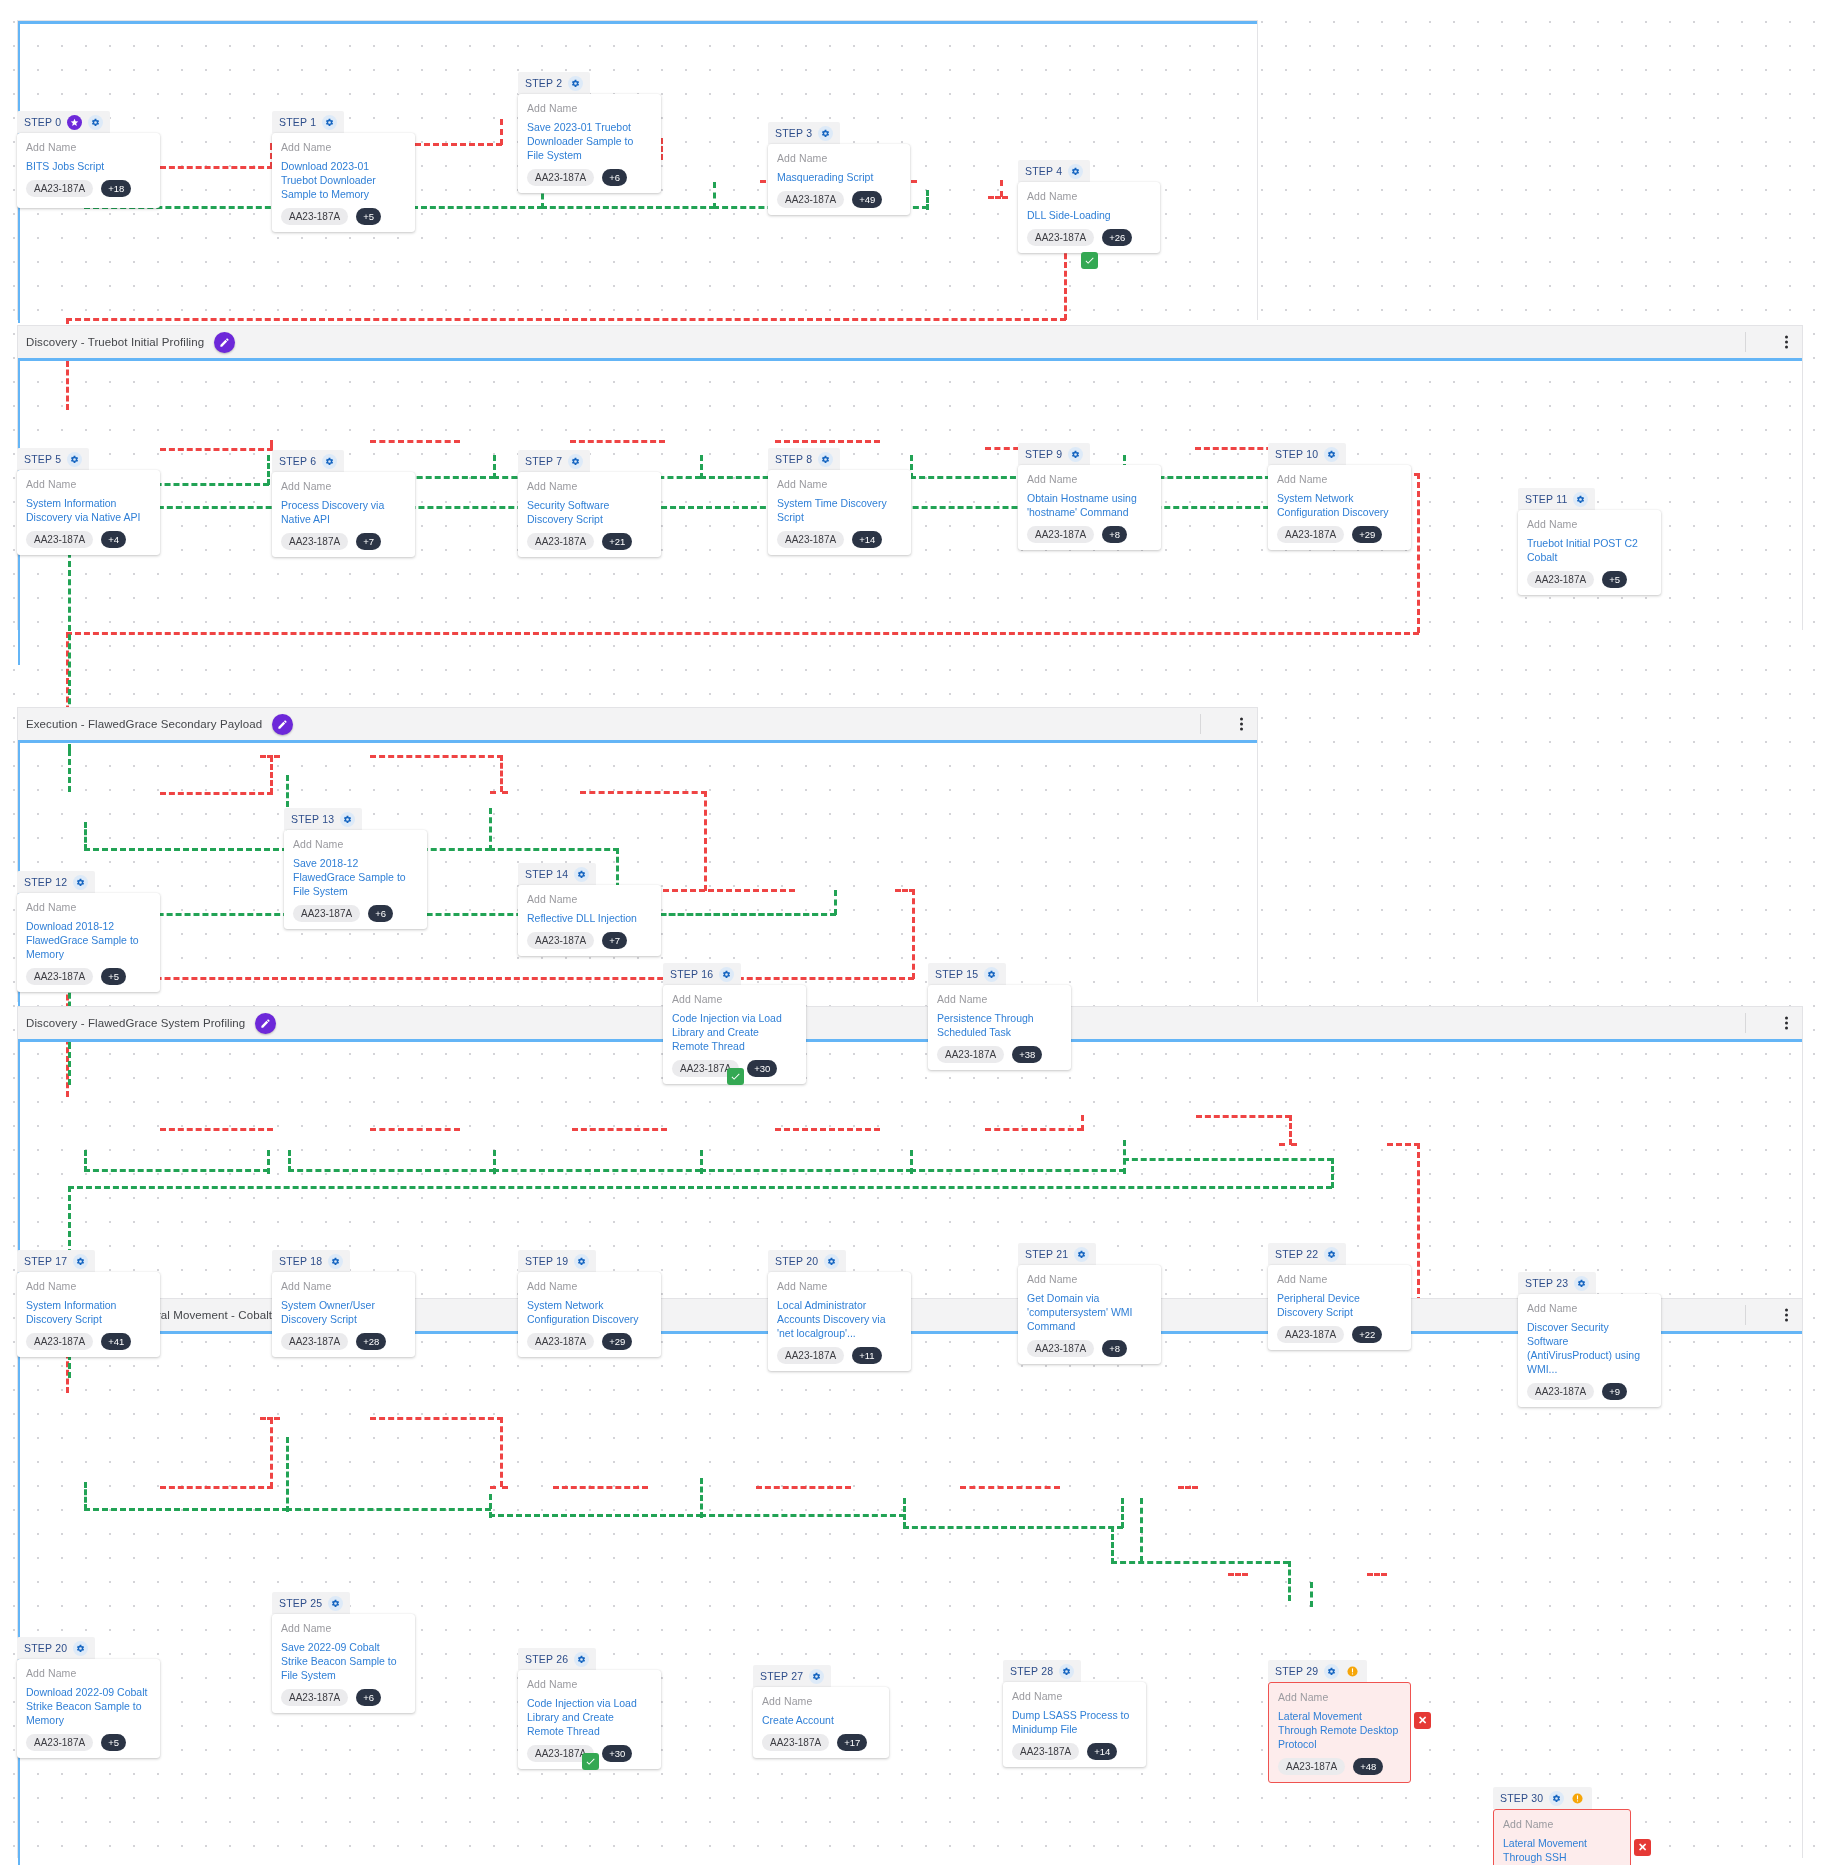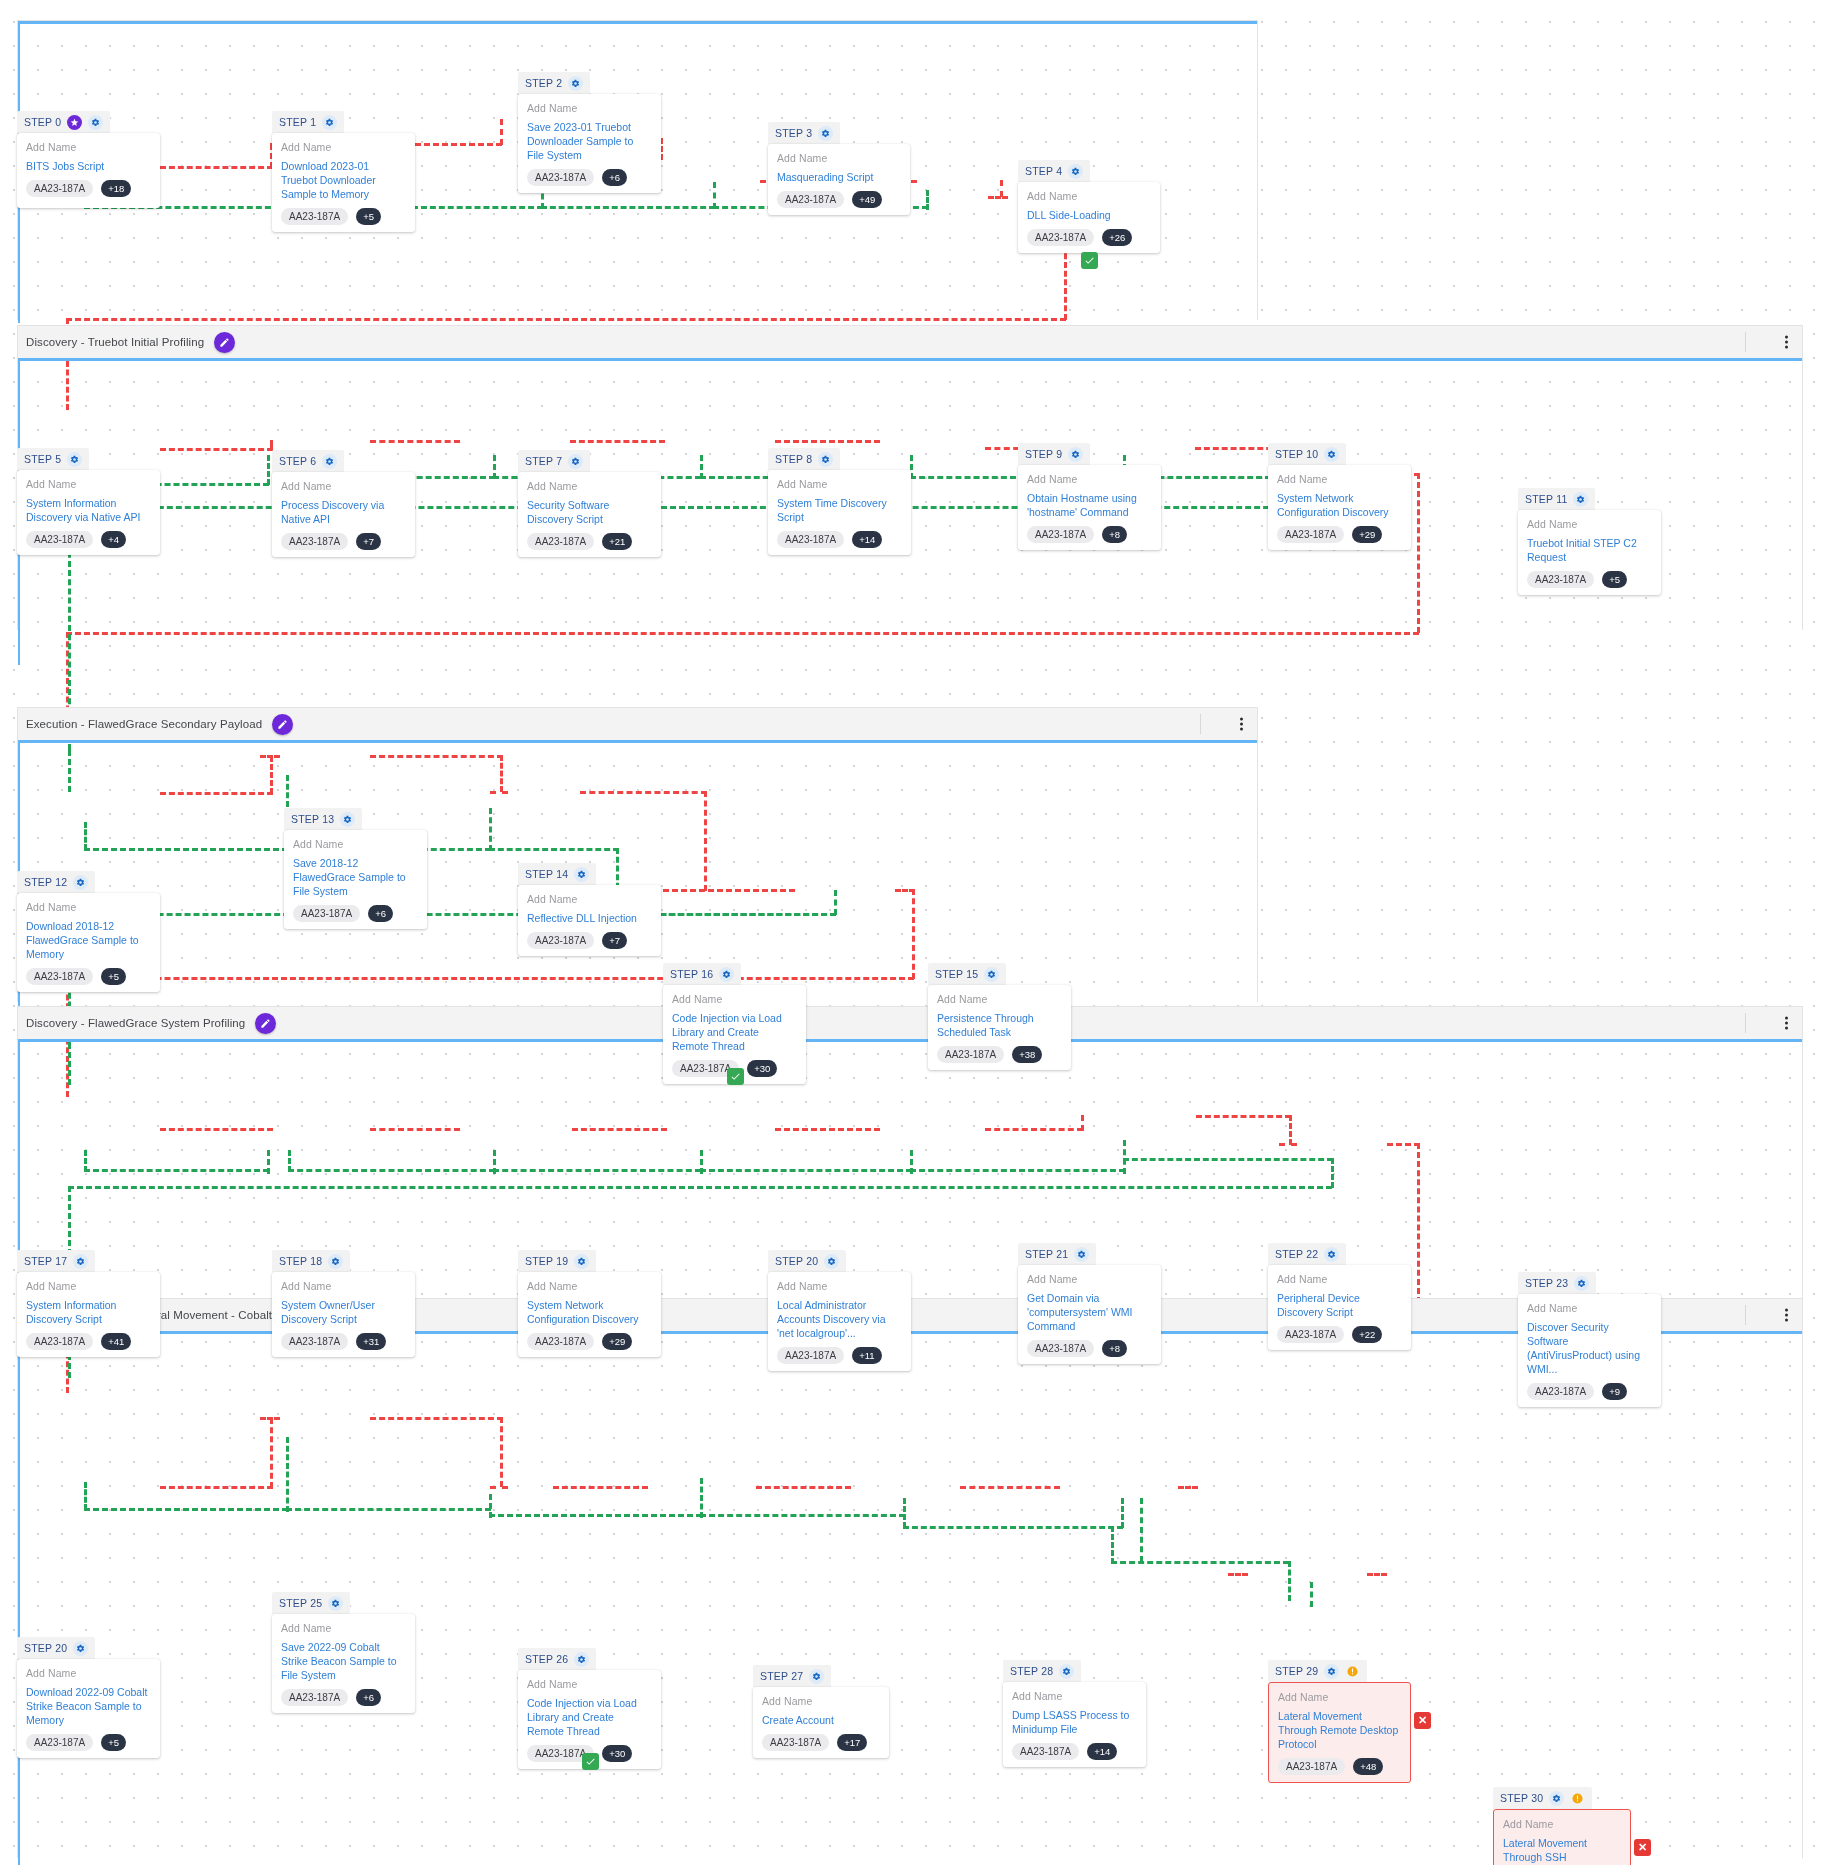--- a/index.html
+++ b/index.html
@@ -623,21 +623,21 @@
         <div class="node-tab">
           <span class="step-label">STEP 11</span>
           <span class="icon-round icon-gear">
             <svg width="9" height="9" viewBox="0 0 24 24">
               <path fill="#1464c0" d="M19.14 12.94a7.07 7.07 0 0 0 .06-.94 7.07 7.07 0 0 0-.06-.94l2.03-1.58a.49.49 0 0 0 .12-.61l-1.92-3.32a.49.49 0 0 0-.59-.22l-2.39.96a7.02 7.02 0 0 0-1.62-.94l-.36-2.54A.48.48 0 0 0 13.93 2h-3.84a.48.48 0 0 0-.48.41l-.36 2.54c-.59.24-1.13.56-1.62.94l-2.39-.96a.49.49 0 0 0-.59.22L2.74 8.47a.49.49 0 0 0 .12.61l2.03 1.58c-.04.31-.06.63-.06.94s.02.63.06.94l-2.03 1.58a.49.49 0 0 0-.12.61l1.92 3.32c.12.22.37.3.59.22l2.39-.96c.5.38 1.03.7 1.62.94l.36 2.54c.04.24.24.41.48.41h3.84c.24 0 .44-.17.48-.41l.36-2.54c.59-.24 1.12-.56 1.62-.94l2.39.96c.22.08.47 0 .59-.22l1.92-3.32a.49.49 0 0 0-.12-.61l-2.03-1.58zM12 15.6A3.6 3.6 0 1 1 12 8.4a3.6 3.6 0 0 1 0 7.2z"></path>
             </svg>
           </span>
         </div>
         <div class="node-card" style="min-height:62px">
           <div class="add-name">Add Name</div>
-          <div class="node-title">Truebot Initial STEP C2 Request</div>
+          <div class="node-title">Truebot Initial POST C2 Cobalt</div>
           <div class="chips">
             <span class="chip-id">AA23-187A</span>
             <span class="chip-count">+5</span>
           </div>
         </div>
       </div>
       <div class="node" style="left: 17px; top: 871px; width: 143px;">
         <div class="node-tab">
           <span class="step-label">STEP 12</span>
           <span class="icon-round icon-gear">
@@ -752,21 +752,21 @@
             <svg width="9" height="9" viewBox="0 0 24 24">
               <path fill="#1464c0" d="M19.14 12.94a7.07 7.07 0 0 0 .06-.94 7.07 7.07 0 0 0-.06-.94l2.03-1.58a.49.49 0 0 0 .12-.61l-1.92-3.32a.49.49 0 0 0-.59-.22l-2.39.96a7.02 7.02 0 0 0-1.62-.94l-.36-2.54A.48.48 0 0 0 13.93 2h-3.84a.48.48 0 0 0-.48.41l-.36 2.54c-.59.24-1.13.56-1.62.94l-2.39-.96a.49.49 0 0 0-.59.22L2.74 8.47a.49.49 0 0 0 .12.61l2.03 1.58c-.04.31-.06.63-.06.94s.02.63.06.94l-2.03 1.58a.49.49 0 0 0-.12.61l1.92 3.32c.12.22.37.3.59.22l2.39-.96c.5.38 1.03.7 1.62.94l.36 2.54c.04.24.24.41.48.41h3.84c.24 0 .44-.17.48-.41l.36-2.54c.59-.24 1.12-.56 1.62-.94l2.39.96c.22.08.47 0 .59-.22l1.92-3.32a.49.49 0 0 0-.12-.61l-2.03-1.58zM12 15.6A3.6 3.6 0 1 1 12 8.4a3.6 3.6 0 0 1 0 7.2z"></path>
             </svg>
           </span>
         </div>
         <div class="node-card" style="min-height:75px">
           <div class="add-name">Add Name</div>
           <div class="node-title">System Owner/User Discovery Script</div>
           <div class="chips">
             <span class="chip-id">AA23-187A</span>
-            <span class="chip-count">+31</span>
+            <span class="chip-count">+28</span>
           </div>
         </div>
       </div>
       <div class="node" style="left: 518px; top: 1250px; width: 143px;">
         <div class="node-tab">
           <span class="step-label">STEP 19</span>
           <span class="icon-round icon-gear">
             <svg width="9" height="9" viewBox="0 0 24 24">
               <path fill="#1464c0" d="M19.14 12.94a7.07 7.07 0 0 0 .06-.94 7.07 7.07 0 0 0-.06-.94l2.03-1.58a.49.49 0 0 0 .12-.61l-1.92-3.32a.49.49 0 0 0-.59-.22l-2.39.96a7.02 7.02 0 0 0-1.62-.94l-.36-2.54A.48.48 0 0 0 13.93 2h-3.84a.48.48 0 0 0-.48.41l-.36 2.54c-.59.24-1.13.56-1.62.94l-2.39-.96a.49.49 0 0 0-.59.22L2.74 8.47a.49.49 0 0 0 .12.61l2.03 1.58c-.04.31-.06.63-.06.94s.02.63.06.94l-2.03 1.58a.49.49 0 0 0-.12.61l1.92 3.32c.12.22.37.3.59.22l2.39-.96c.5.38 1.03.7 1.62.94l.36 2.54c.04.24.24.41.48.41h3.84c.24 0 .44-.17.48-.41l.36-2.54c.59-.24 1.12-.56 1.62-.94l2.39.96c.22.08.47 0 .59-.22l1.92-3.32a.49.49 0 0 0-.12-.61l-2.03-1.58zM12 15.6A3.6 3.6 0 1 1 12 8.4a3.6 3.6 0 0 1 0 7.2z"></path>
             </svg>

